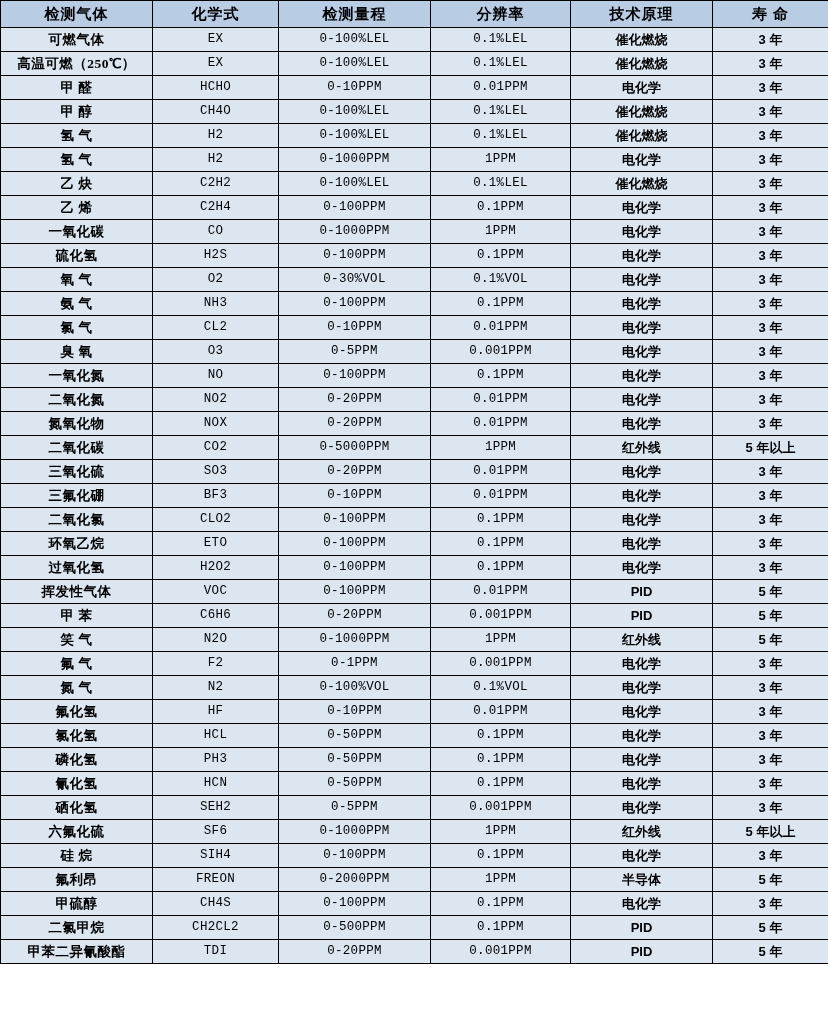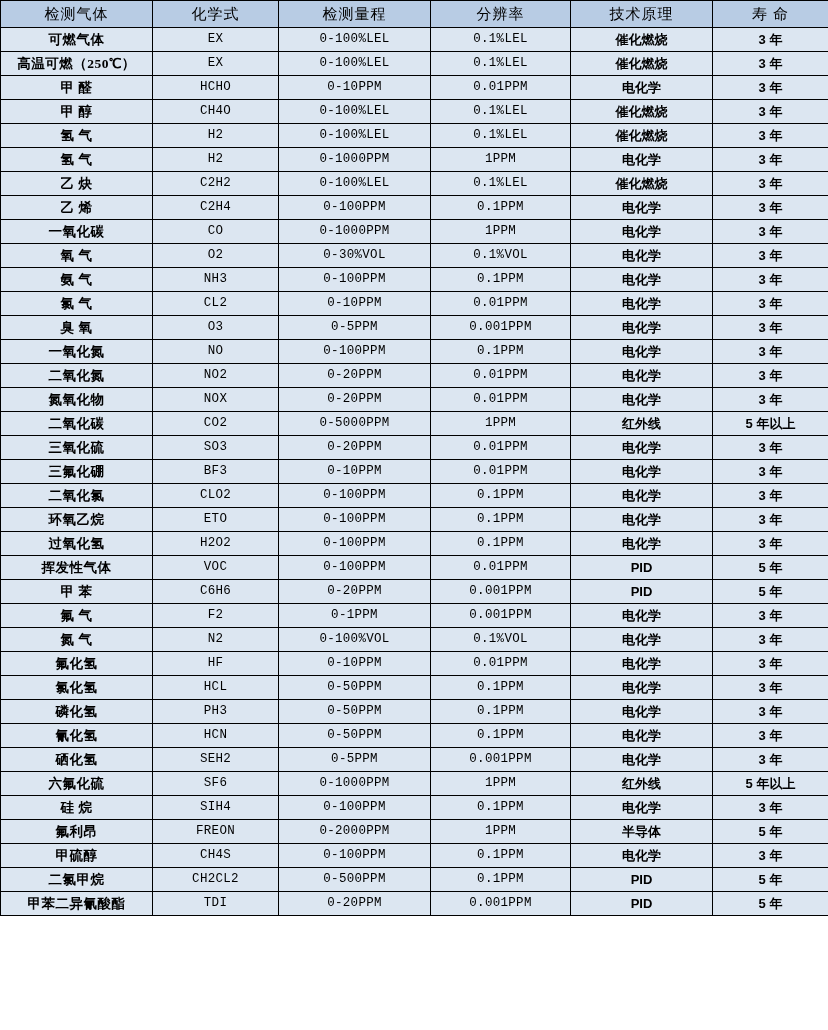--- a/index.html
+++ b/index.html
@@ -30,21 +30,21 @@
     vertical-align: middle;
     padding: 0;
     height: 23px;
     line-height: 23px;
     overflow: hidden;
     white-space: nowrap;
   }
   table.gas-table thead th {
     background: #b8cce4;
     font-size: 15px;
-    font-weight: normal;
+    font-weight: bold;
     letter-spacing: 1px;
     height: 26px;
     line-height: 26px;
   }
   table.gas-table tbody td {
     background: #dce6f1;
     font-size: 13px;
     font-weight: bold;
   }
   table.gas-table tbody td.name {
@@ -154,20 +154,28 @@
       </tr>
       <tr>
         <td class="name">一氧化碳</td>
         <td class="formula">CO</td>
         <td class="range">0-1000PPM</td>
         <td class="resolution">1PPM</td>
         <td class="principle">电化学</td>
         <td class="life">3 年</td>
       </tr>
       <tr>
+        <td class="name">硫化氢</td>
+        <td class="formula">H2S</td>
+        <td class="range">0-100PPM</td>
+        <td class="resolution">0.1PPM</td>
+        <td class="principle">电化学</td>
+        <td class="life">3 年</td>
+      </tr>
+      <tr>
         <td class="name">氧 气</td>
         <td class="formula">O2</td>
         <td class="range">0-30%VOL</td>
         <td class="resolution">0.1%VOL</td>
         <td class="principle">电化学</td>
         <td class="life">3 年</td>
       </tr>
       <tr>
         <td class="name">氨 气</td>
         <td class="formula">NH3</td>
@@ -274,20 +282,28 @@
       </tr>
       <tr>
         <td class="name">甲 苯</td>
         <td class="formula">C6H6</td>
         <td class="range">0-20PPM</td>
         <td class="resolution">0.001PPM</td>
         <td class="principle">PID</td>
         <td class="life">5 年</td>
       </tr>
       <tr>
+        <td class="name">笑 气</td>
+        <td class="formula">N2O</td>
+        <td class="range">0-1000PPM</td>
+        <td class="resolution">1PPM</td>
+        <td class="principle">红外线</td>
+        <td class="life">5 年</td>
+      </tr>
+      <tr>
         <td class="name">氟 气</td>
         <td class="formula">F2</td>
         <td class="range">0-1PPM</td>
         <td class="resolution">0.001PPM</td>
         <td class="principle">电化学</td>
         <td class="life">3 年</td>
       </tr>
       <tr>
         <td class="name">氮 气</td>
         <td class="formula">N2</td>

